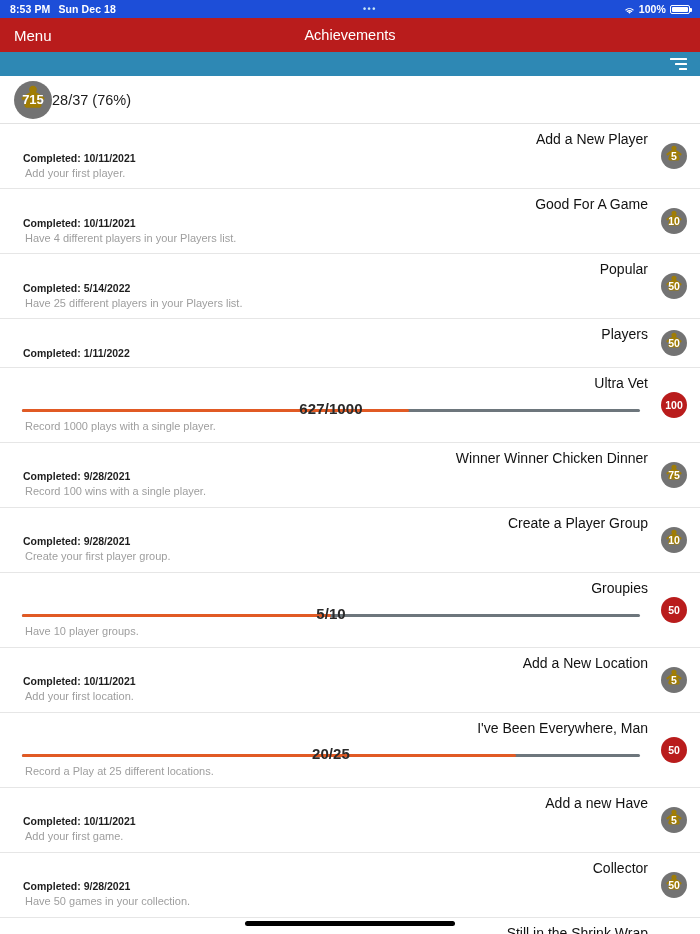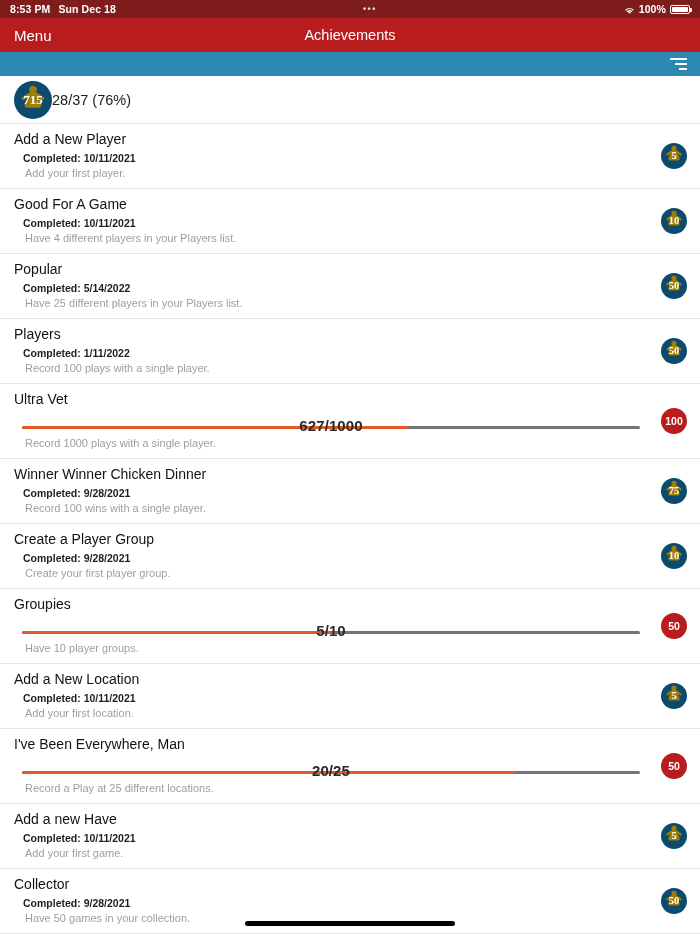--- a/index.html
+++ b/index.html
@@ -6,21 +6,21 @@
   html, body {
     width: 700px; height: 934px;
     font-family: "Liberation Sans", sans-serif;
     background: #ffffff;
     overflow: hidden;
   }
   #app { position: relative; width: 700px; height: 934px; overflow: hidden; background:#fff; }
 
   
   .statusbar {
-    height: 18px; background: #7f1d1d; color: #ffffff;
+    height: 18px; background: #1d4ed8; color: #ffffff;
     display: flex; align-items: center; padding: 0 10px;
     font-size: 10.5px; font-weight: 600; letter-spacing: .1px;
   }
   .sb-left { display: flex; align-items: center; gap: 8px; }
   .sb-center { flex: 1; display: flex; justify-content: center; align-items: center; }
   .sb-dots { letter-spacing: 1.5px; font-size: 9px; color: #cbe8f5; }
   .sb-right { display: flex; align-items: center; gap: 4px; }
   .wifi-ico { display:inline-block; width: 11px; height: 9px; }
   .bat {
     width: 20px; height: 9px; border: 1.2px solid #ffffff; border-radius: 2px;
@@ -58,34 +58,34 @@
   .summary {
     height: 48px; background:#fff; display:flex; align-items:center;
     padding: 0 14px; border-bottom: 1px solid #e2e2e2;
   }
   .sum-text { font-size: 14.5px; color:#1c1c1c; }
 
   
   .badge { position: relative; border-radius: 50%; display:flex; align-items:center; justify-content:center; flex:none; }
   .badge .meeple { position:absolute; left:50%; top:50%; transform:translate(-50%,-50%); }
   .badge .num { position: relative; z-index:2; color:#ffffff; font-weight:700; line-height:1; }
-  .badge.gold { background:#0c4a6e;font-family:Liberation Serif, serif; }
+  .badge.gold { background:#737373; }
   .badge.gray { background:#b91c1c; }
   .badge.big { width: 38px; height: 38px; }
   .badge.big .num { font-size: 13px; }
   .badge.sm  { width: 26px; height: 26px; }
   .badge.sm .num { font-size: 10.5px; }
 
   
   .list { background:#fff; }
   .row {
     position: relative; padding: 7px 52px 7px 14px;
     border-bottom: 1px solid #e6e6e6; min-height: 47px;
   }
-  .row-title { font-size: 14px; color:#121212; line-height: 1.25; margin-bottom: 2px; }
+  .row-title { font-size: 14px; color:#121212; line-height: 1.25; margin-bottom: 2px; text-align: right; }
   .row-completed { font-size: 10.5px; color:#1e1e1e; font-weight: 700; line-height: 1.35; margin-left: 9px; }
   .row-desc { font-size: 11px; color:#9e9e9e; line-height: 1.4; margin-left: 11px; margin-top: 1px; }
   .row .badge { position:absolute; right: 13px; top: 50%; transform: translateY(-50%); }
 
   
   .prog-wrap { position: relative; margin: 9px 8px 6px 8px; height: 12px; }
   .prog-track { position:absolute; left:0; right:0; top: 8px; height: 3px; background:#6d767c; border-radius:2px; }
   .prog-fill  { position:absolute; left:0; top: 8px; height: 3px; background:#e15a24; border-radius:2px; }
   .prog-label {
     position:absolute; left:0; right:0; top:-1px; text-align:center;
@@ -182,21 +182,20 @@
         <span class="badge sm gold">
           <span class="meeple"><svg width="20" height="20" viewBox="0 0 24 24">
               <path d="M12 2.2c-1.9 0-3.1 1.5-3.1 3 0 .9.4 1.6.9 2.1-1 .3-1.9.8-2.7 1.4L2.6 12l1.3 2 3.4-2.2c-.4 1.4-.9 3-1.7 4.4-.9 1.6-.4 3.6 1.7 3.6h9.4c2.1 0 2.6-2 1.7-3.6-.8-1.4-1.3-3-1.7-4.4l3.4 2.2 1.3-2-4.5-3.3c-.8-.6-1.7-1.1-2.7-1.4.5-.5.9-1.2.9-2.1 0-1.5-1.2-3-3.1-3z" fill="#a07d05"></path>
             </svg></span>
           <span class="num">50</span>
         </span>
       </div>
       <div class="row">
         <div class="row-title">Players</div>
         <div class="row-completed">Completed: 1/11/2022</div>
-        <div class="row-desc">Record 100 plays with a single player.</div>
         <span class="badge sm gold">
           <span class="meeple"><svg width="20" height="20" viewBox="0 0 24 24">
               <path d="M12 2.2c-1.9 0-3.1 1.5-3.1 3 0 .9.4 1.6.9 2.1-1 .3-1.9.8-2.7 1.4L2.6 12l1.3 2 3.4-2.2c-.4 1.4-.9 3-1.7 4.4-.9 1.6-.4 3.6 1.7 3.6h9.4c2.1 0 2.6-2 1.7-3.6-.8-1.4-1.3-3-1.7-4.4l3.4 2.2 1.3-2-4.5-3.3c-.8-.6-1.7-1.1-2.7-1.4.5-.5.9-1.2.9-2.1 0-1.5-1.2-3-3.1-3z" fill="#a07d05"></path>
             </svg></span>
           <span class="num">50</span>
         </span>
       </div>
       <div class="row inprogress">
         <div class="row-title">Ultra Vet</div>
         <div class="prog-wrap">

